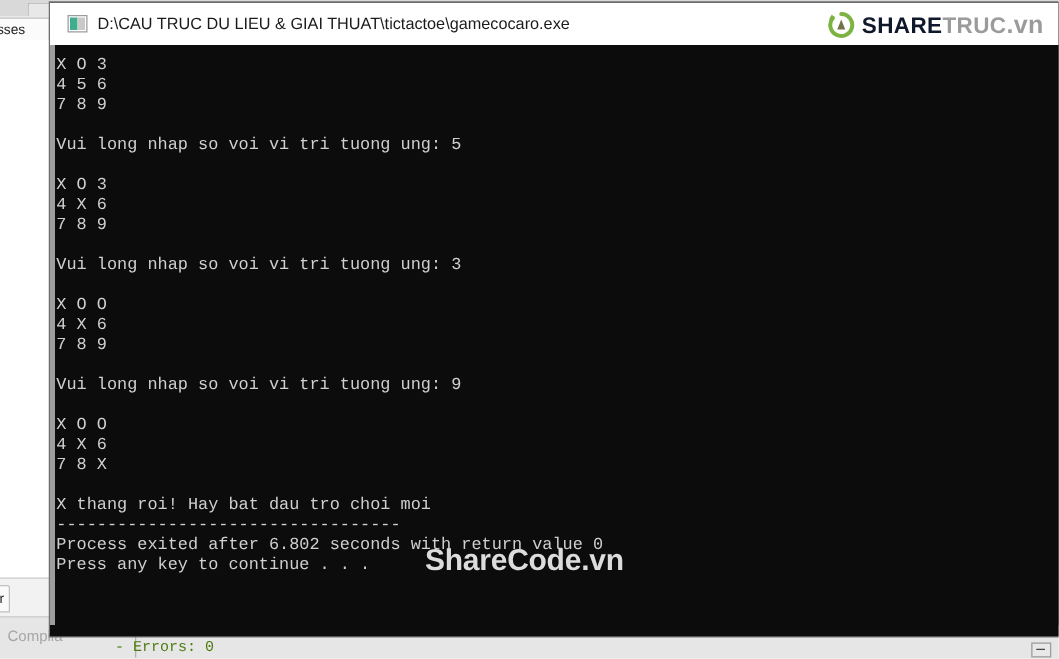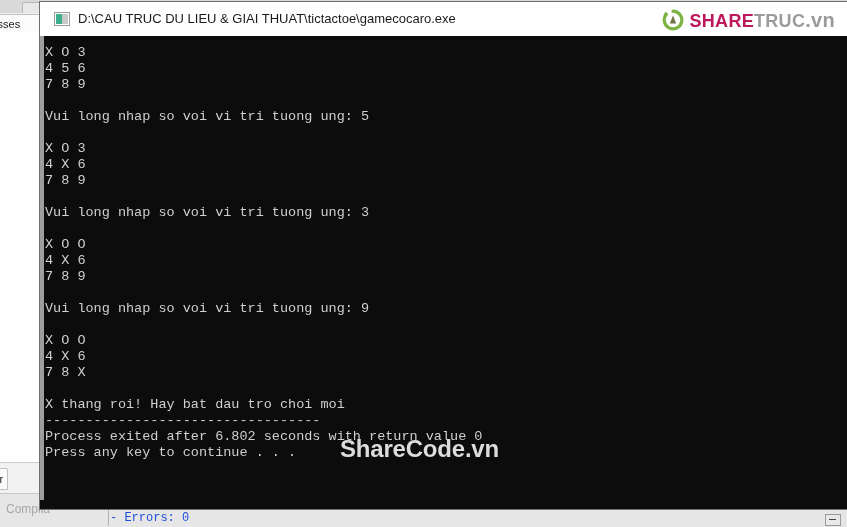--- a/index.html
+++ b/index.html
@@ -132,23 +132,23 @@
   }
   .ide-status-label {
     position: absolute;
     left: 6px; top: 502px;
     font-size: 12px;
     color: #a6a6a6;
     white-space: nowrap;
   }
   .ide-errors-label {
     position: absolute;
-    left: 110px; top: 511px;
+    left: 92px; top: 511px;
     font-size: 12px;
-    color: #1d4ed8;
+    color: #4d7c0f;
     font-family: "Liberation Mono", monospace;
     white-space: nowrap;
   }
   .ide-errors-sep {
     position: absolute;
     left: 108px; top: 508px;
     width: 1px; height: 18px;
     background: #b0b0b0;
   }
   .ide-minus-btn {
@@ -229,21 +229,21 @@
     width: 22px; height: 22px;
   }
   .sc-logo-mark svg { display: block; }
   .sc-logo-text {
     font-size: 18px;
     font-weight: bold;
     letter-spacing: 0.3px;
     line-height: 22px;
     white-space: nowrap;
   }
-  .sc-share { color: #be185d; }
+  .sc-share { color: #0f172a; }
   .sc-code  { color: #9b9b9b; }
   .sc-vn    { color: #9b9b9b; font-size: 20px; }
 
   
   .console-body {
     position: absolute;
     left: 0; top: 34px;
     width: 807px; height: 464px;
     background: #0c0c0c;
     overflow: hidden;

